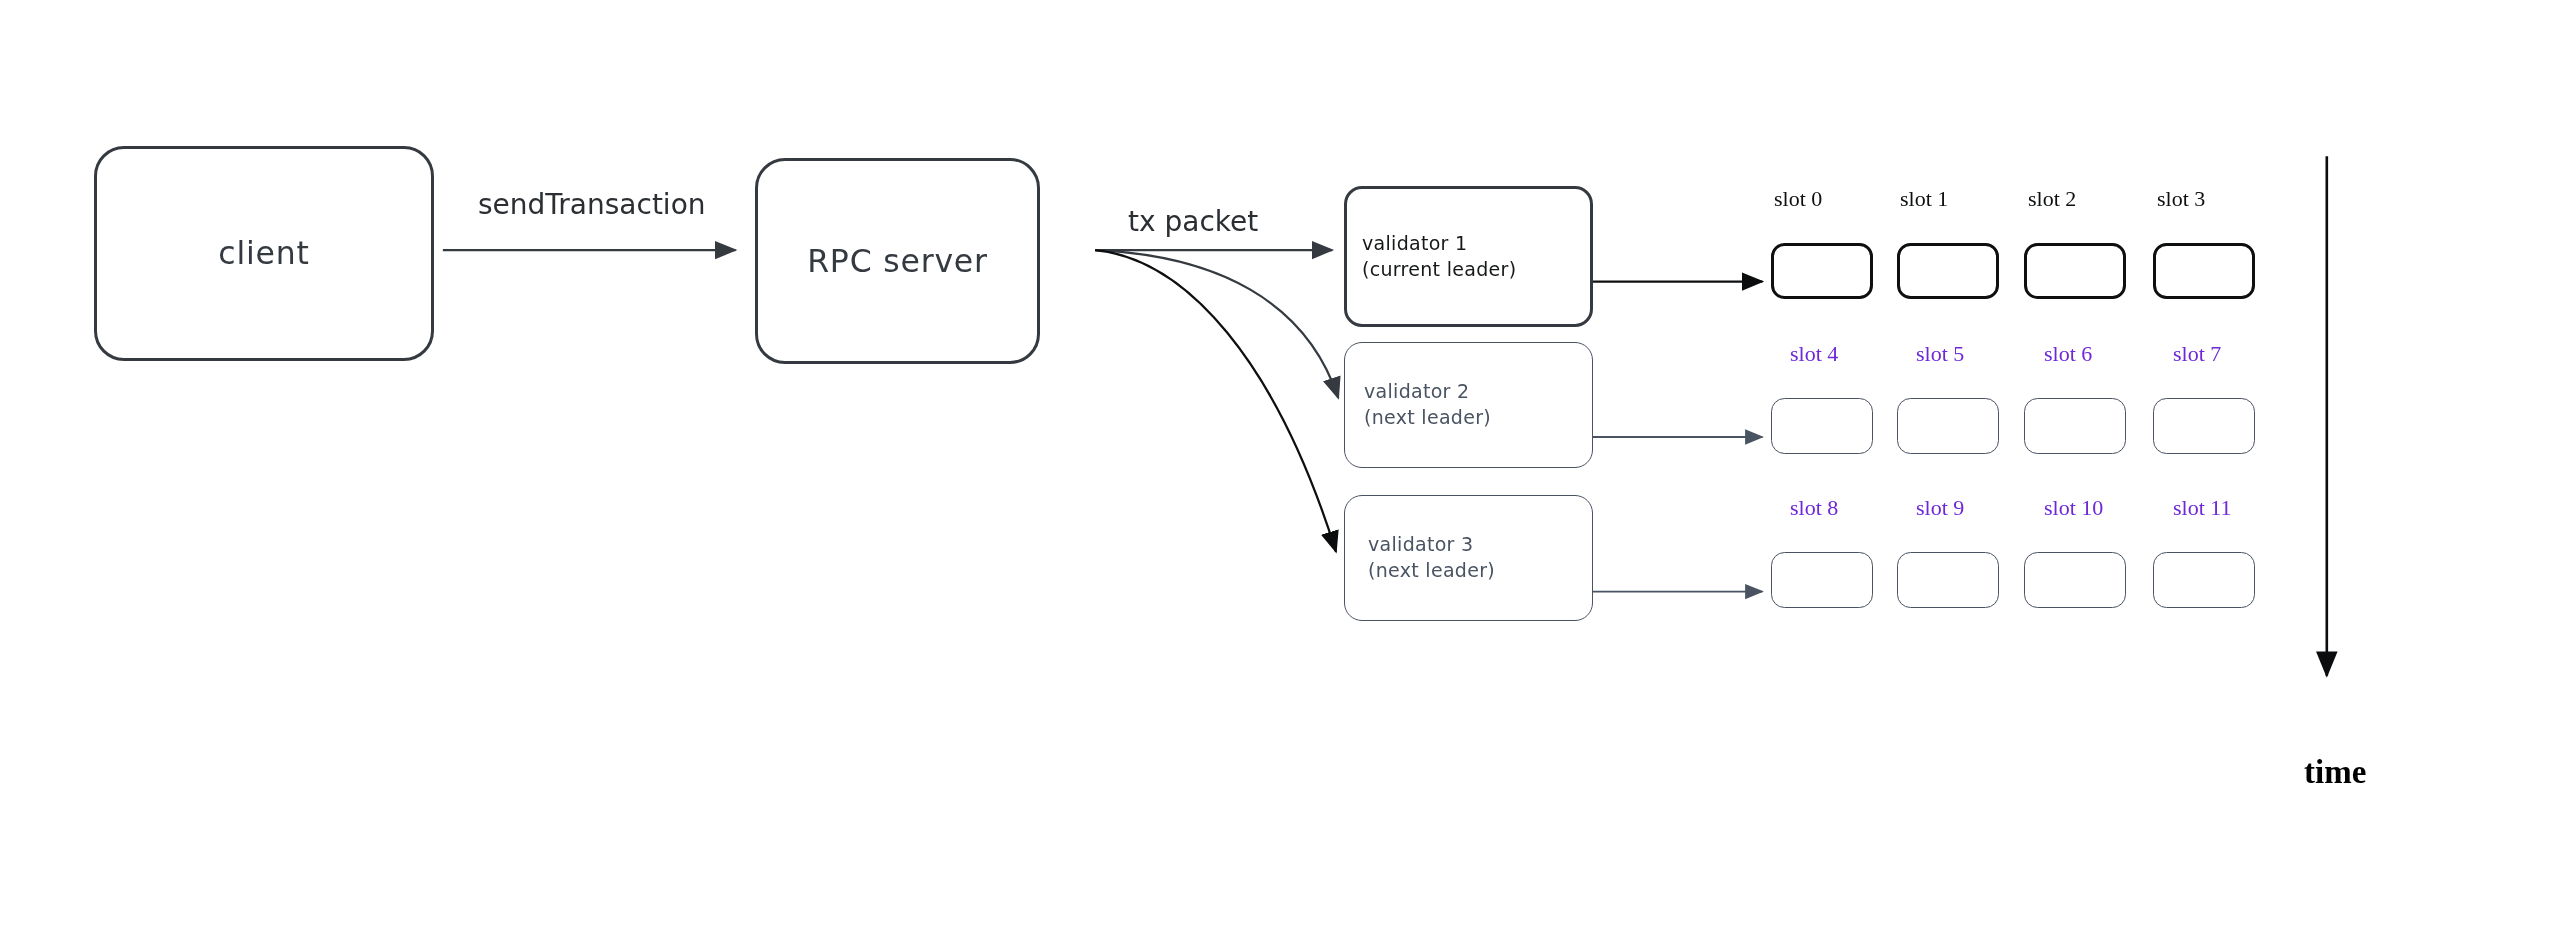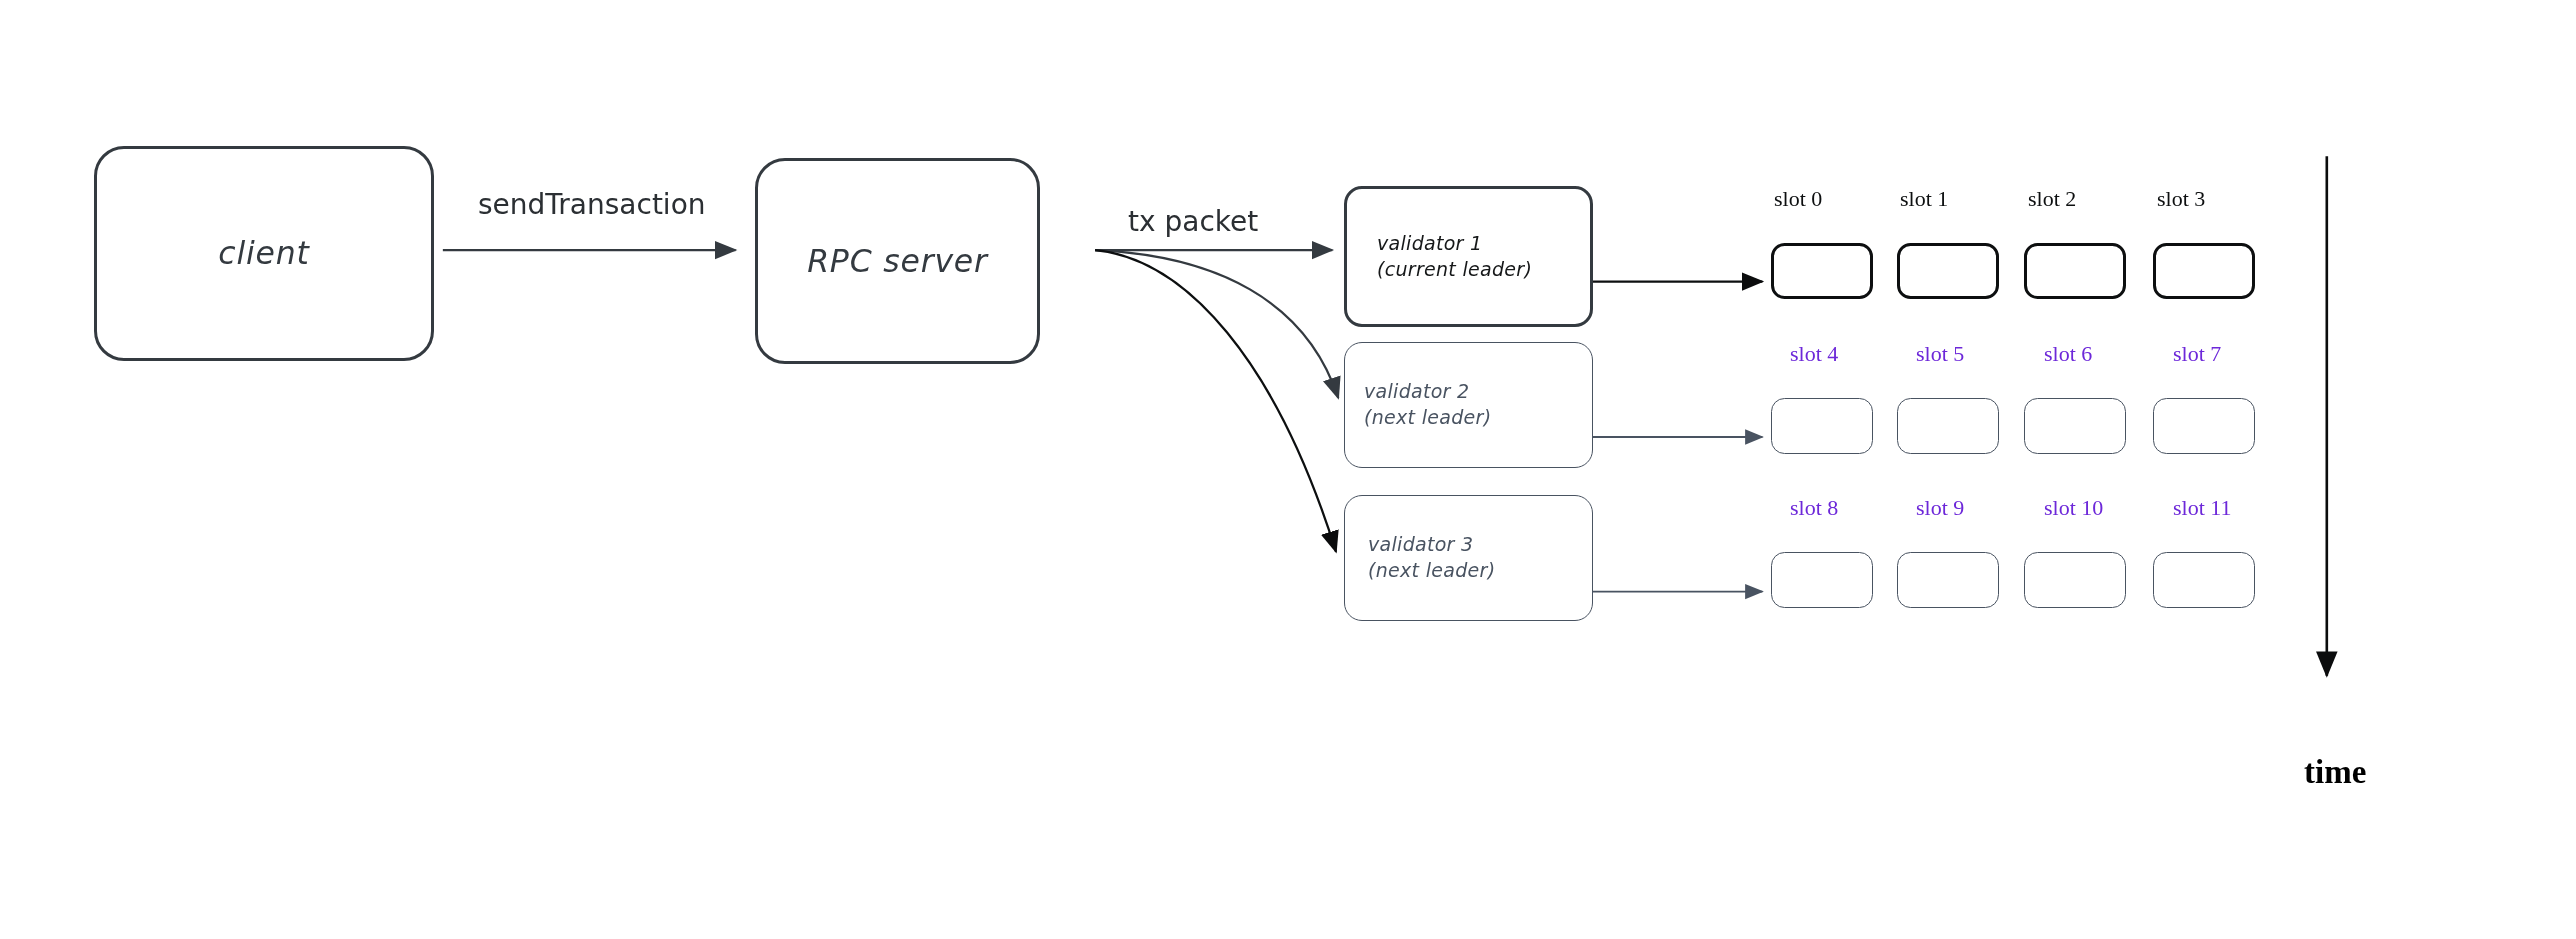--- a/index.html
+++ b/index.html
@@ -48,21 +48,20 @@
     border-radius: 18px;
   }
   .node-md-soft {
     border: 1.5px solid #495361;
     border-radius: 18px;
   }
   .node-label {
     font-family: "DejaVu Sans", sans-serif;
     line-height: 1.35;
     white-space: pre-line;
-    font-style: italic;
   }
   .big-label {
     font-size: 31.5px;
     color: #343a40;
     letter-spacing: 0.8px;
   }
   .validator-label {
     font-size: 19px;
     letter-spacing: 0.3px;
   }
@@ -149,21 +148,21 @@
   </div>
 
   <div class="node node-lg" style="left:755px; top:158px; width:285px; height:206px;">
     <span class="node-label big-label">RPC server</span>
   </div>
 
   <div class="edge-label" style="left:478px; top:188px;">sendTransaction</div>
 
   <div class="edge-label" style="left:1128px; top:188px;margin-top:17px;">tx packet</div>
 
-  <div class="node node-md-strong validator-strong" style="left:1344px; top:186px; width:249px; height:141px; justify-content:flex-start; padding-left:30px;">
+  <div class="node node-md-strong validator-strong" style="left:1344px; top:186px; width:249px; height:141px; justify-content:flex-start; padding-left:15px;">
     <span class="node-label validator-label" style="text-align:left;">validator 1
 (current leader)</span>
   </div>
 
   <div class="node node-md-soft validator-soft" style="left:1344px; top:342px; width:249px; height:126px; justify-content:flex-start; padding-left:19px;">
     <span class="node-label validator-label" style="text-align:left;">validator 2
 (next leader)</span>
   </div>
 
   <div class="node node-md-soft validator-soft" style="left:1344px; top:495px; width:249px; height:126px; justify-content:flex-start; padding-left:23px;">

